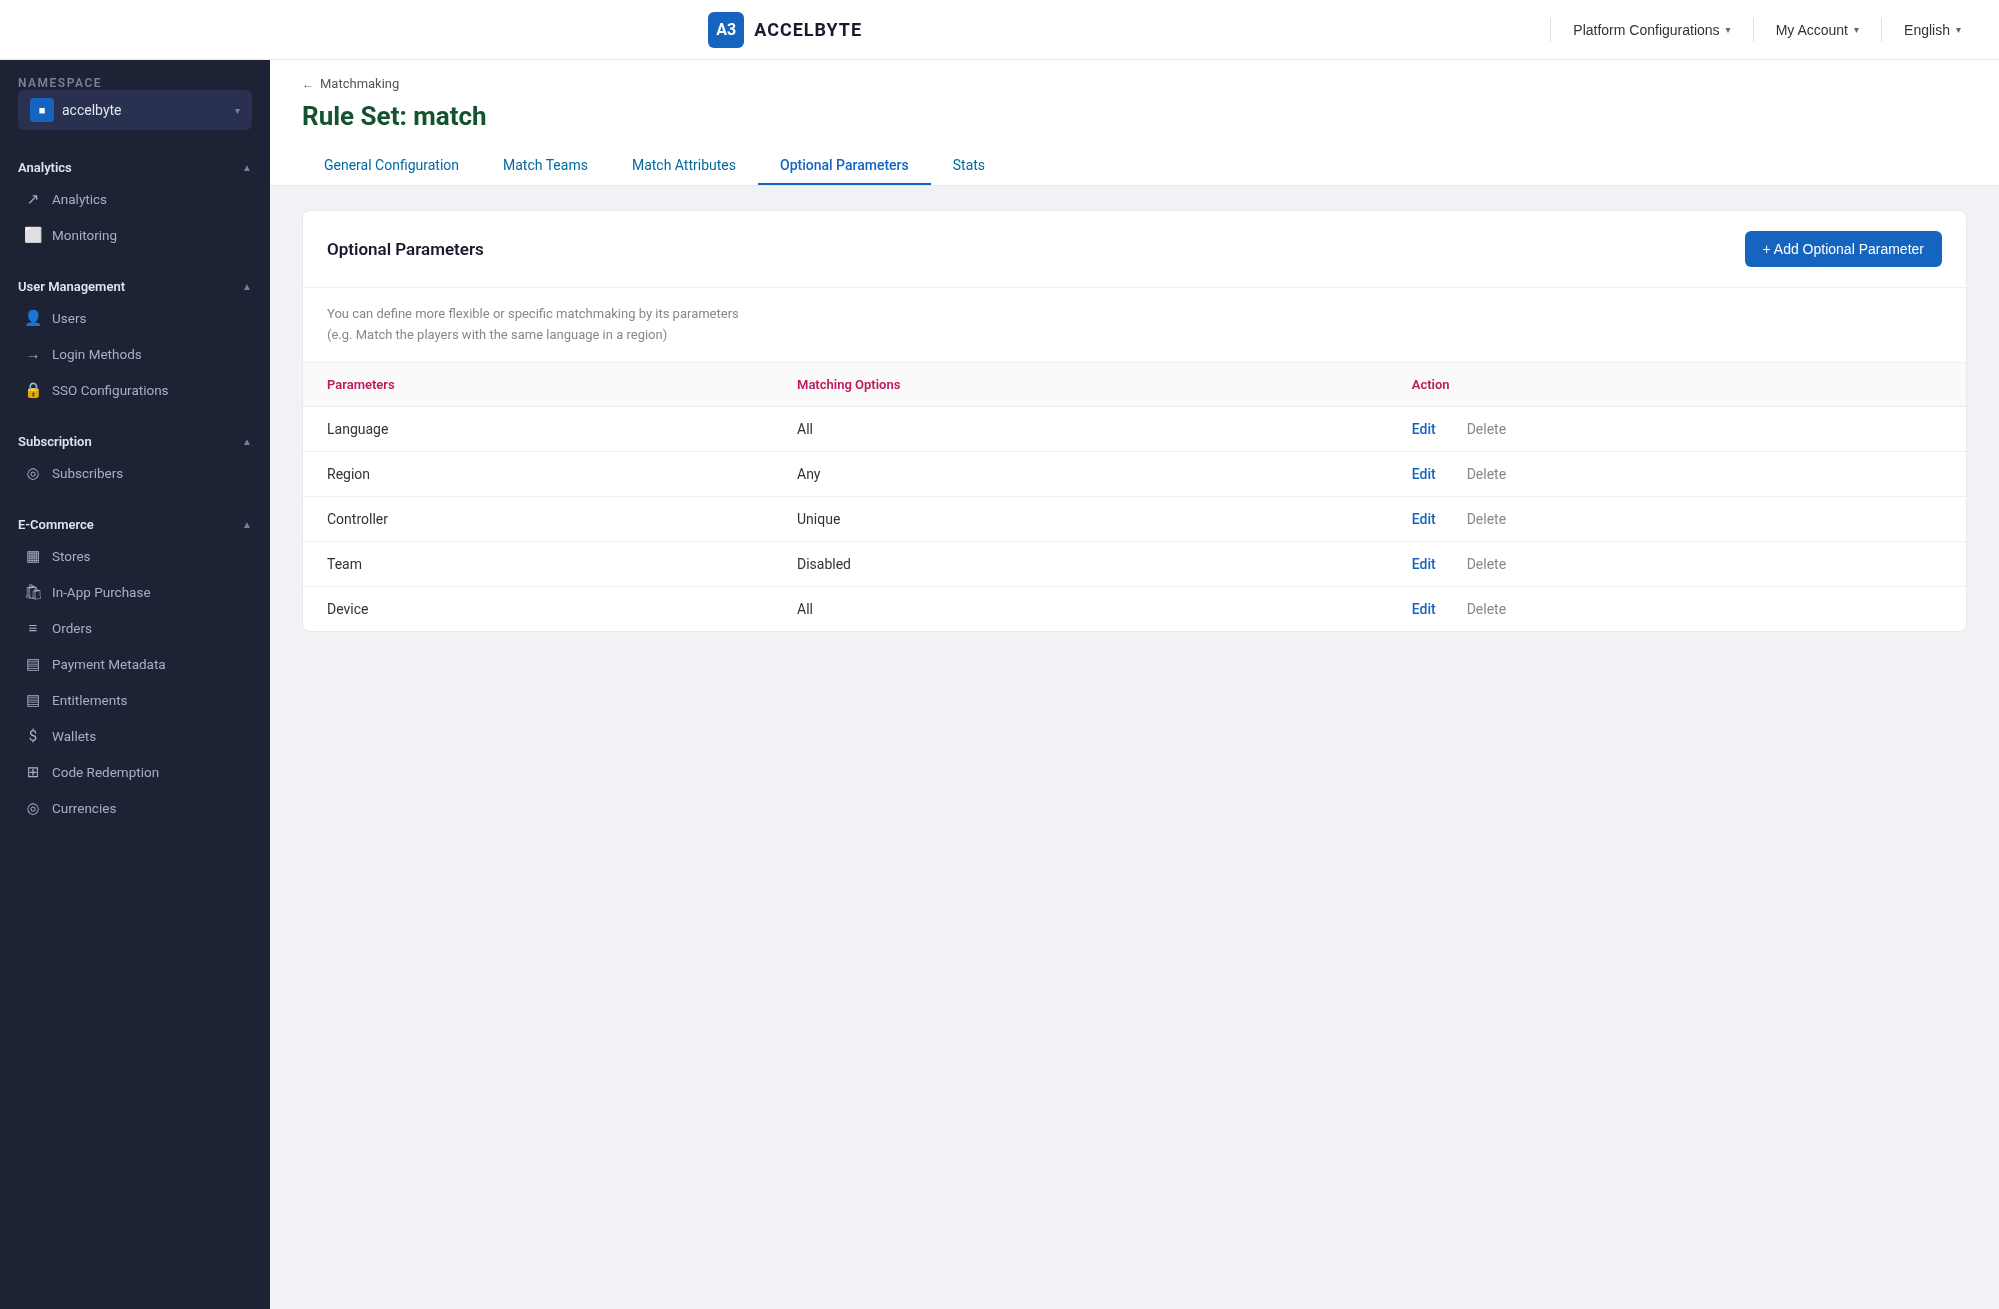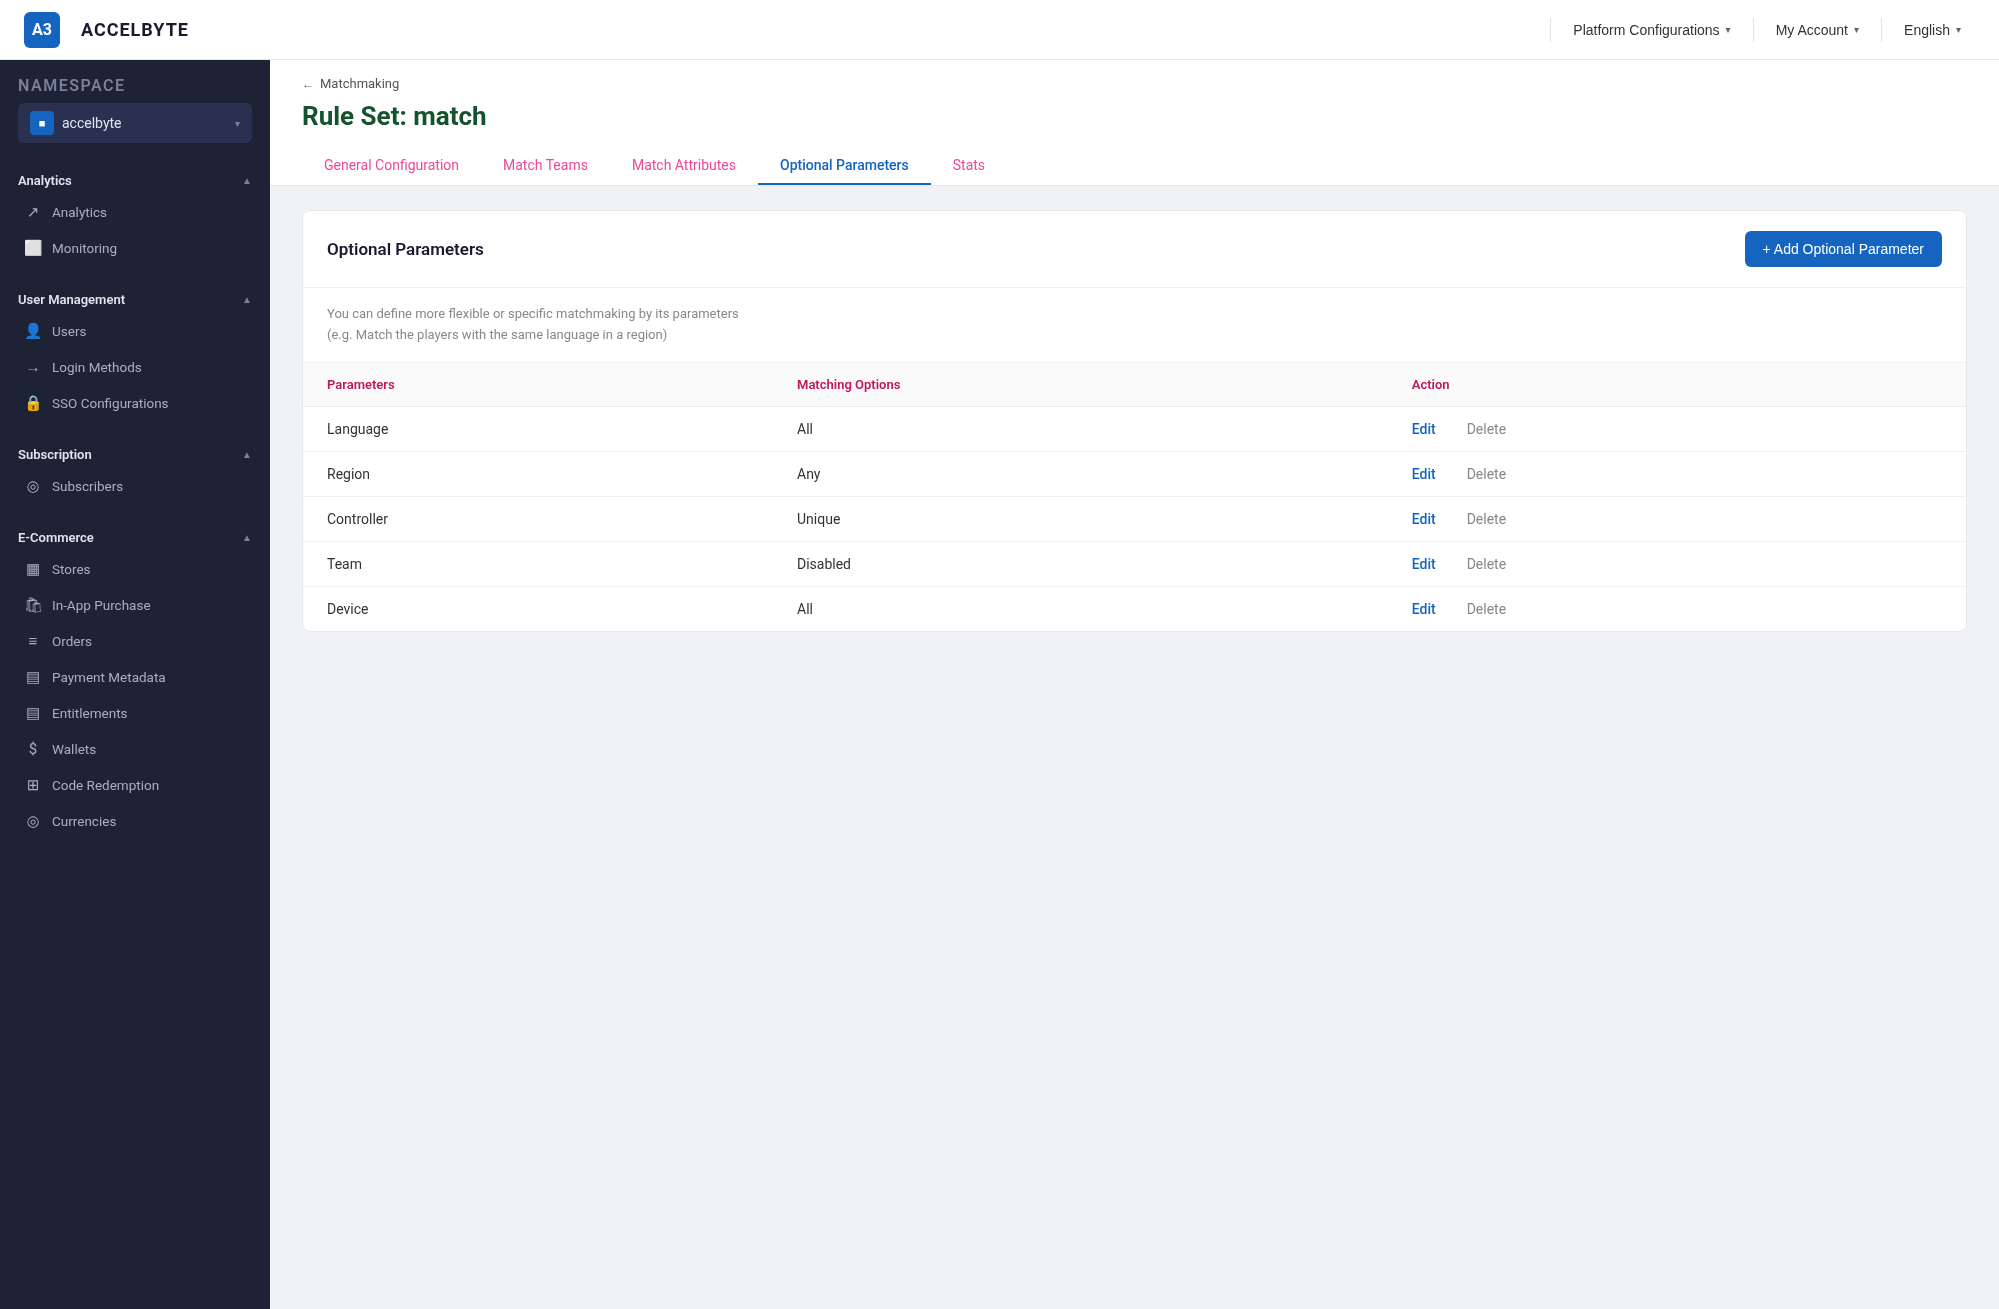--- a/index.html
+++ b/index.html
@@ -11,22 +11,23 @@
       border-bottom: 1px solid #e8e8e8;
       height: 60px;
       display: flex;
       align-items: center;
       padding: 0 24px;
       flex-shrink: 0;
     }
     .logo-area {
       display: flex;
       align-items: center;
-      gap: 21px;
+      gap: 10px;
       flex: 1;
+      justify-content: center;
     }
     .logo-icon {
       width: 36px;
       height: 36px;
       background: #1565c0;
       border-radius: 6px;
       display: flex;
       align-items: center;
       justify-content: center;
       color: white;
@@ -78,25 +79,24 @@
       color: #c9cdd6;
       flex-shrink: 0;
       overflow-y: auto;
       display: flex;
       flex-direction: column;
     }
     .namespace-section {
       padding: 16px 18px 10px;
     }
     .namespace-label {
-      font-size: 16px;
+      font-size: 12px;
       color: #7a8099;
       letter-spacing: 1.5px;
       font-weight: 600;
-      margin-bottom: 8px;
     }
     .namespace-selector {
       background: #2a3050;
       border-radius: 6px;
       padding: 8px 12px;
       display: flex;
       align-items: center;
       gap: 8px;
       cursor: pointer;
     }
@@ -170,21 +170,21 @@
       color: #14532d;
       margin-bottom: 16px;
     }
     .tabs {
       display: flex;
       gap: 0;
     }
     .tab {
       padding: 10px 22px;
       font-size: 14px;
-      color: #ec4899;
+      color: #0369a1;
       cursor: pointer;
       border-bottom: 2px solid transparent;
       white-space: nowrap;
     }
     .tab.active {
       color: #1565c0;
       border-bottom: 2px solid #1565c0;
       font-weight: 500;
     }
 

